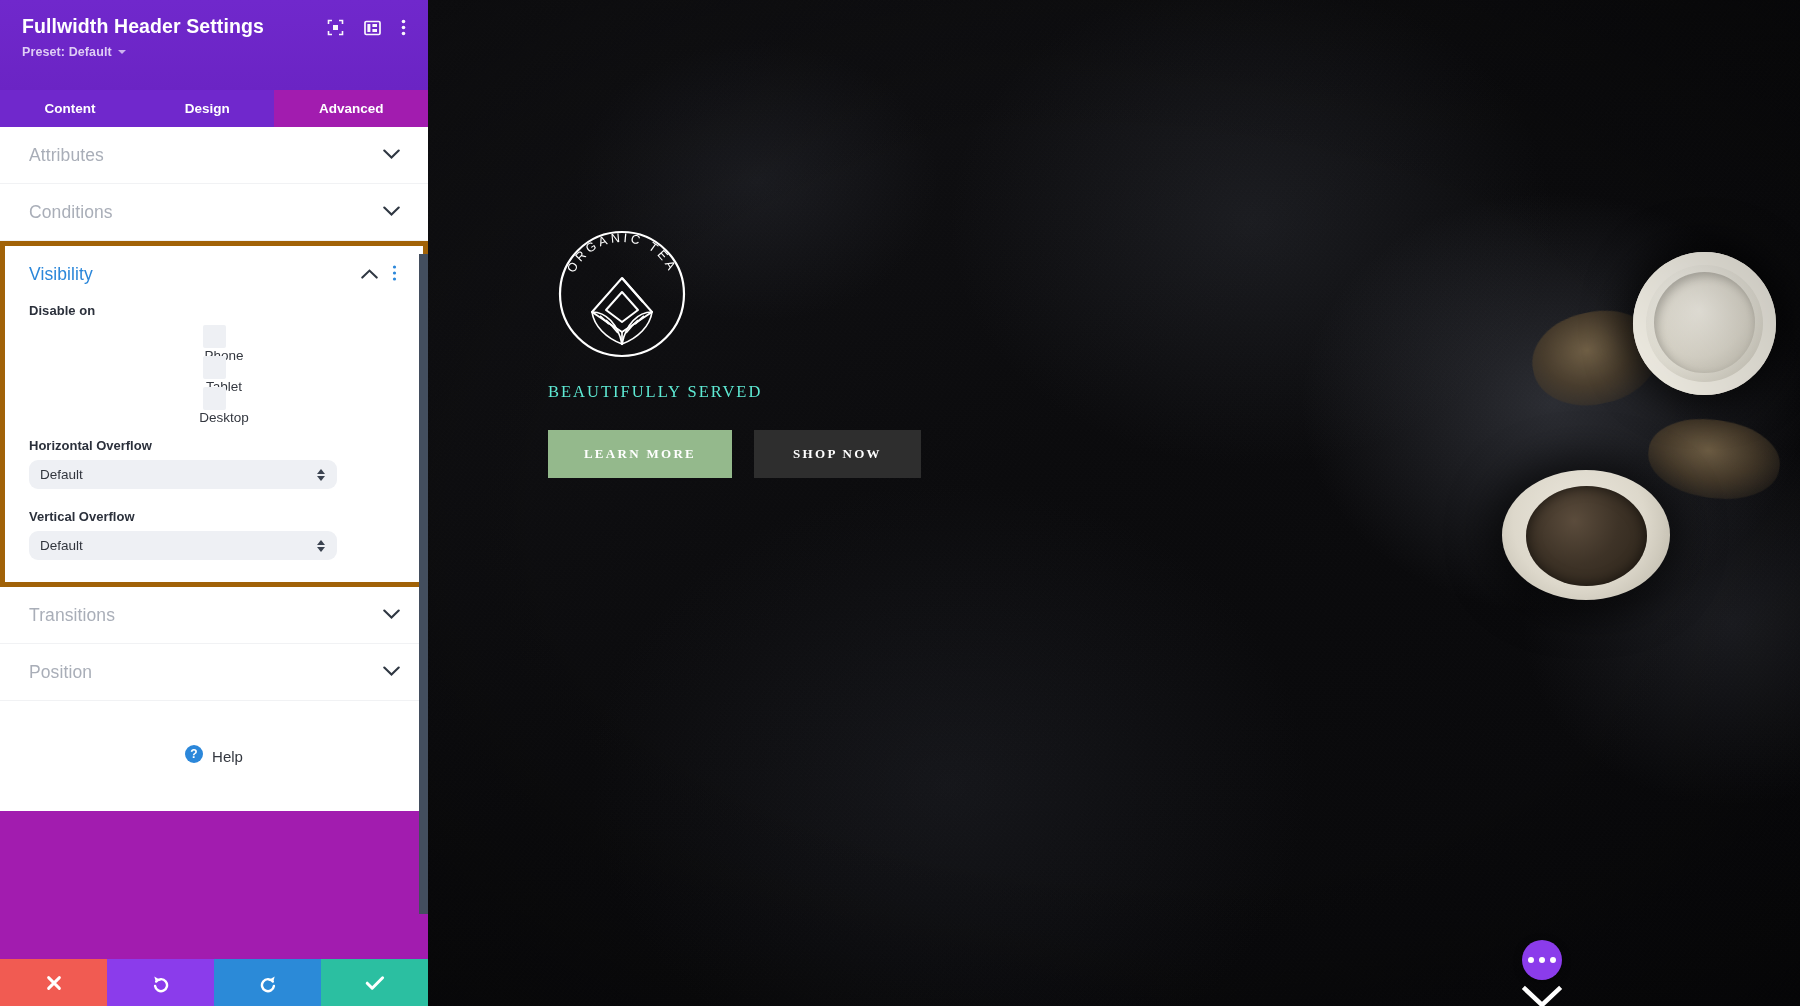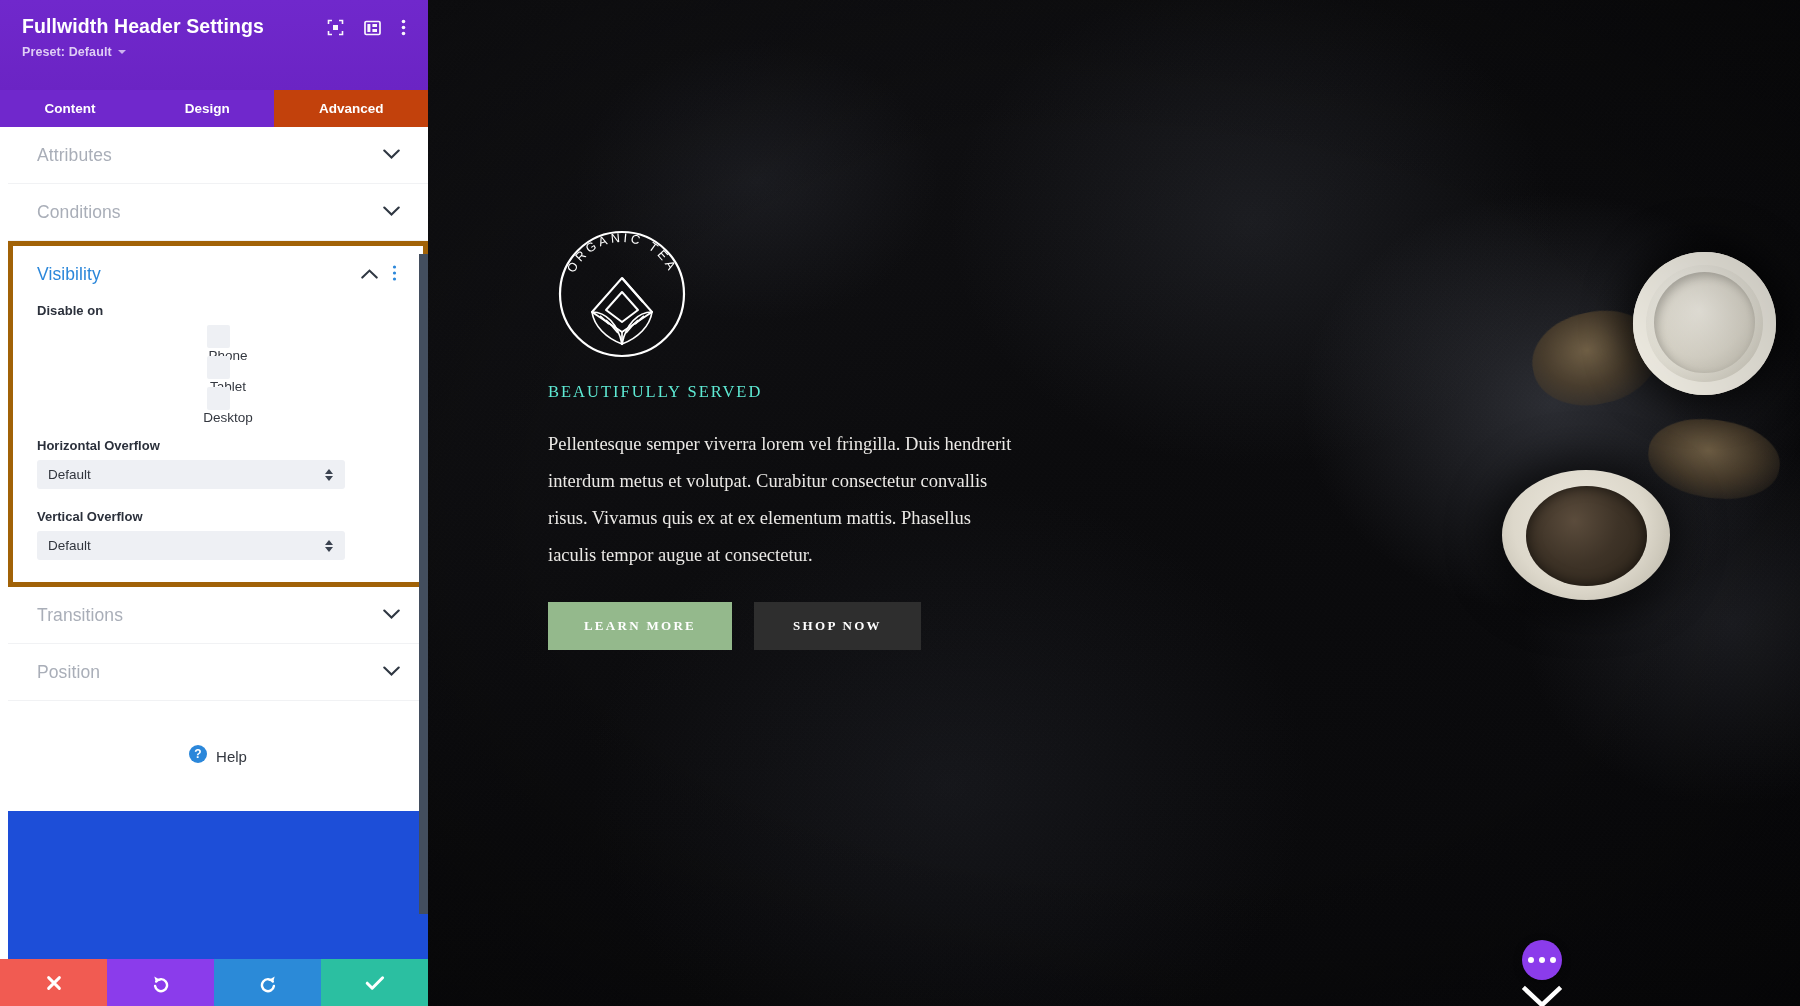--- a/index.html
+++ b/index.html
@@ -45,24 +45,24 @@
     border-left: 4px solid transparent; border-right: 4px solid transparent;
     border-top: 4.5px solid #cdb2ef;
   }
 
   .tabs { display: flex; height: 37px; background: #7028cc; }
   .tab {
     flex: 1 1 auto; display: flex; align-items: center; justify-content: center;
     color: #fff; font-size: 13.5px; font-weight: bold; cursor: pointer;
     background: transparent;
   }
-  .tab.active { background: #c2410c; }
+  .tab.active { background: #a21caf; }
 
   .panel-body {
-    flex: 1 1 auto; position: relative; overflow: hidden; background: #1d4ed8; margin-left: 8px;
+    flex: 1 1 auto; position: relative; overflow: hidden; background: #a21caf;
   }
 
   .acc-row {
     height: 57px; display: flex; align-items: center; justify-content: space-between;
     padding: 0 28px 0 29px; border-bottom: 1px solid #f1f2f4; cursor: pointer;
     background: #fff;
   }
   .acc-row .acc-label {
     color: #a9aeb8; font-size: 17.5px; letter-spacing: .1px;
   }
@@ -92,21 +92,21 @@
     width: 23px; height: 22px; background: #eef0f4; border-radius: 2px;
     flex: 0 0 23px; cursor: pointer;
   }
   .cb-label { margin-left: 20px; font-size: 13.5px; color: #33373f; }
 
   .sel-label {
     font-size: 13px; font-weight: bold; color: #2b303b;
     margin: 20px 0 7px 0;
   }
   .sel-box {
-    height: 29px; background: #eef0f4; border-radius: 3px;
+    height: 29px; background: #eef0f4; border-radius: 9px;
     display: flex; align-items: center; justify-content: space-between;
     padding: 0 12px 0 11px; cursor: pointer; width: 308px; text-align: center;
   }
   .sel-val { font-size: 13.5px; color: #32363e; }
   .sel-arrows { display: flex; flex-direction: column; gap: 2px; }
   .sel-arrows i { display: block; width: 0; height: 0; }
   .sel-arrows i.up { border-left:4px solid transparent; border-right:4px solid transparent; border-bottom:5px solid #3b4350; }
   .sel-arrows i.dn { border-left:4px solid transparent; border-right:4px solid transparent; border-top:5px solid #3b4350; }
 
   .help-area {
@@ -442,21 +442,20 @@
           <g fill="none" stroke="#ffffff" stroke-width="1.7">
             <path d="M74 124 C58 118 46 106 44 92 C58 92 70 104 74 124 Z"></path>
             <path d="M74 124 C90 118 102 106 104 92 C90 92 78 104 74 124 Z"></path>
             <path d="M52 96 L61 104 M58 100 L66 108 M64 106 L70 113 M96 96 L87 104 M90 100 L82 108 M84 106 L78 113"></path>
             <path d="M74 112 L74 124"></path>
           </g>
         </svg>
       </div>
 
       <div class="hero-sub">BEAUTIFULLY SERVED</div>
-      <p class="hero-p">Pellentesque semper viverra lorem vel fringilla. Duis hendrerit interdum metus et volutpat. Curabitur consectetur convallis risus. Vivamus quis ex at ex elementum mattis. Phasellus iaculis tempor augue at consectetur.</p>
 
       <div class="hero-btns">
         <div class="btn btn-learn">LEARN MORE</div>
         <div class="btn btn-shop">SHOP NOW</div>
       </div>
     </div>
 
     <div class="fab">
       <span></span>
       <span></span>

